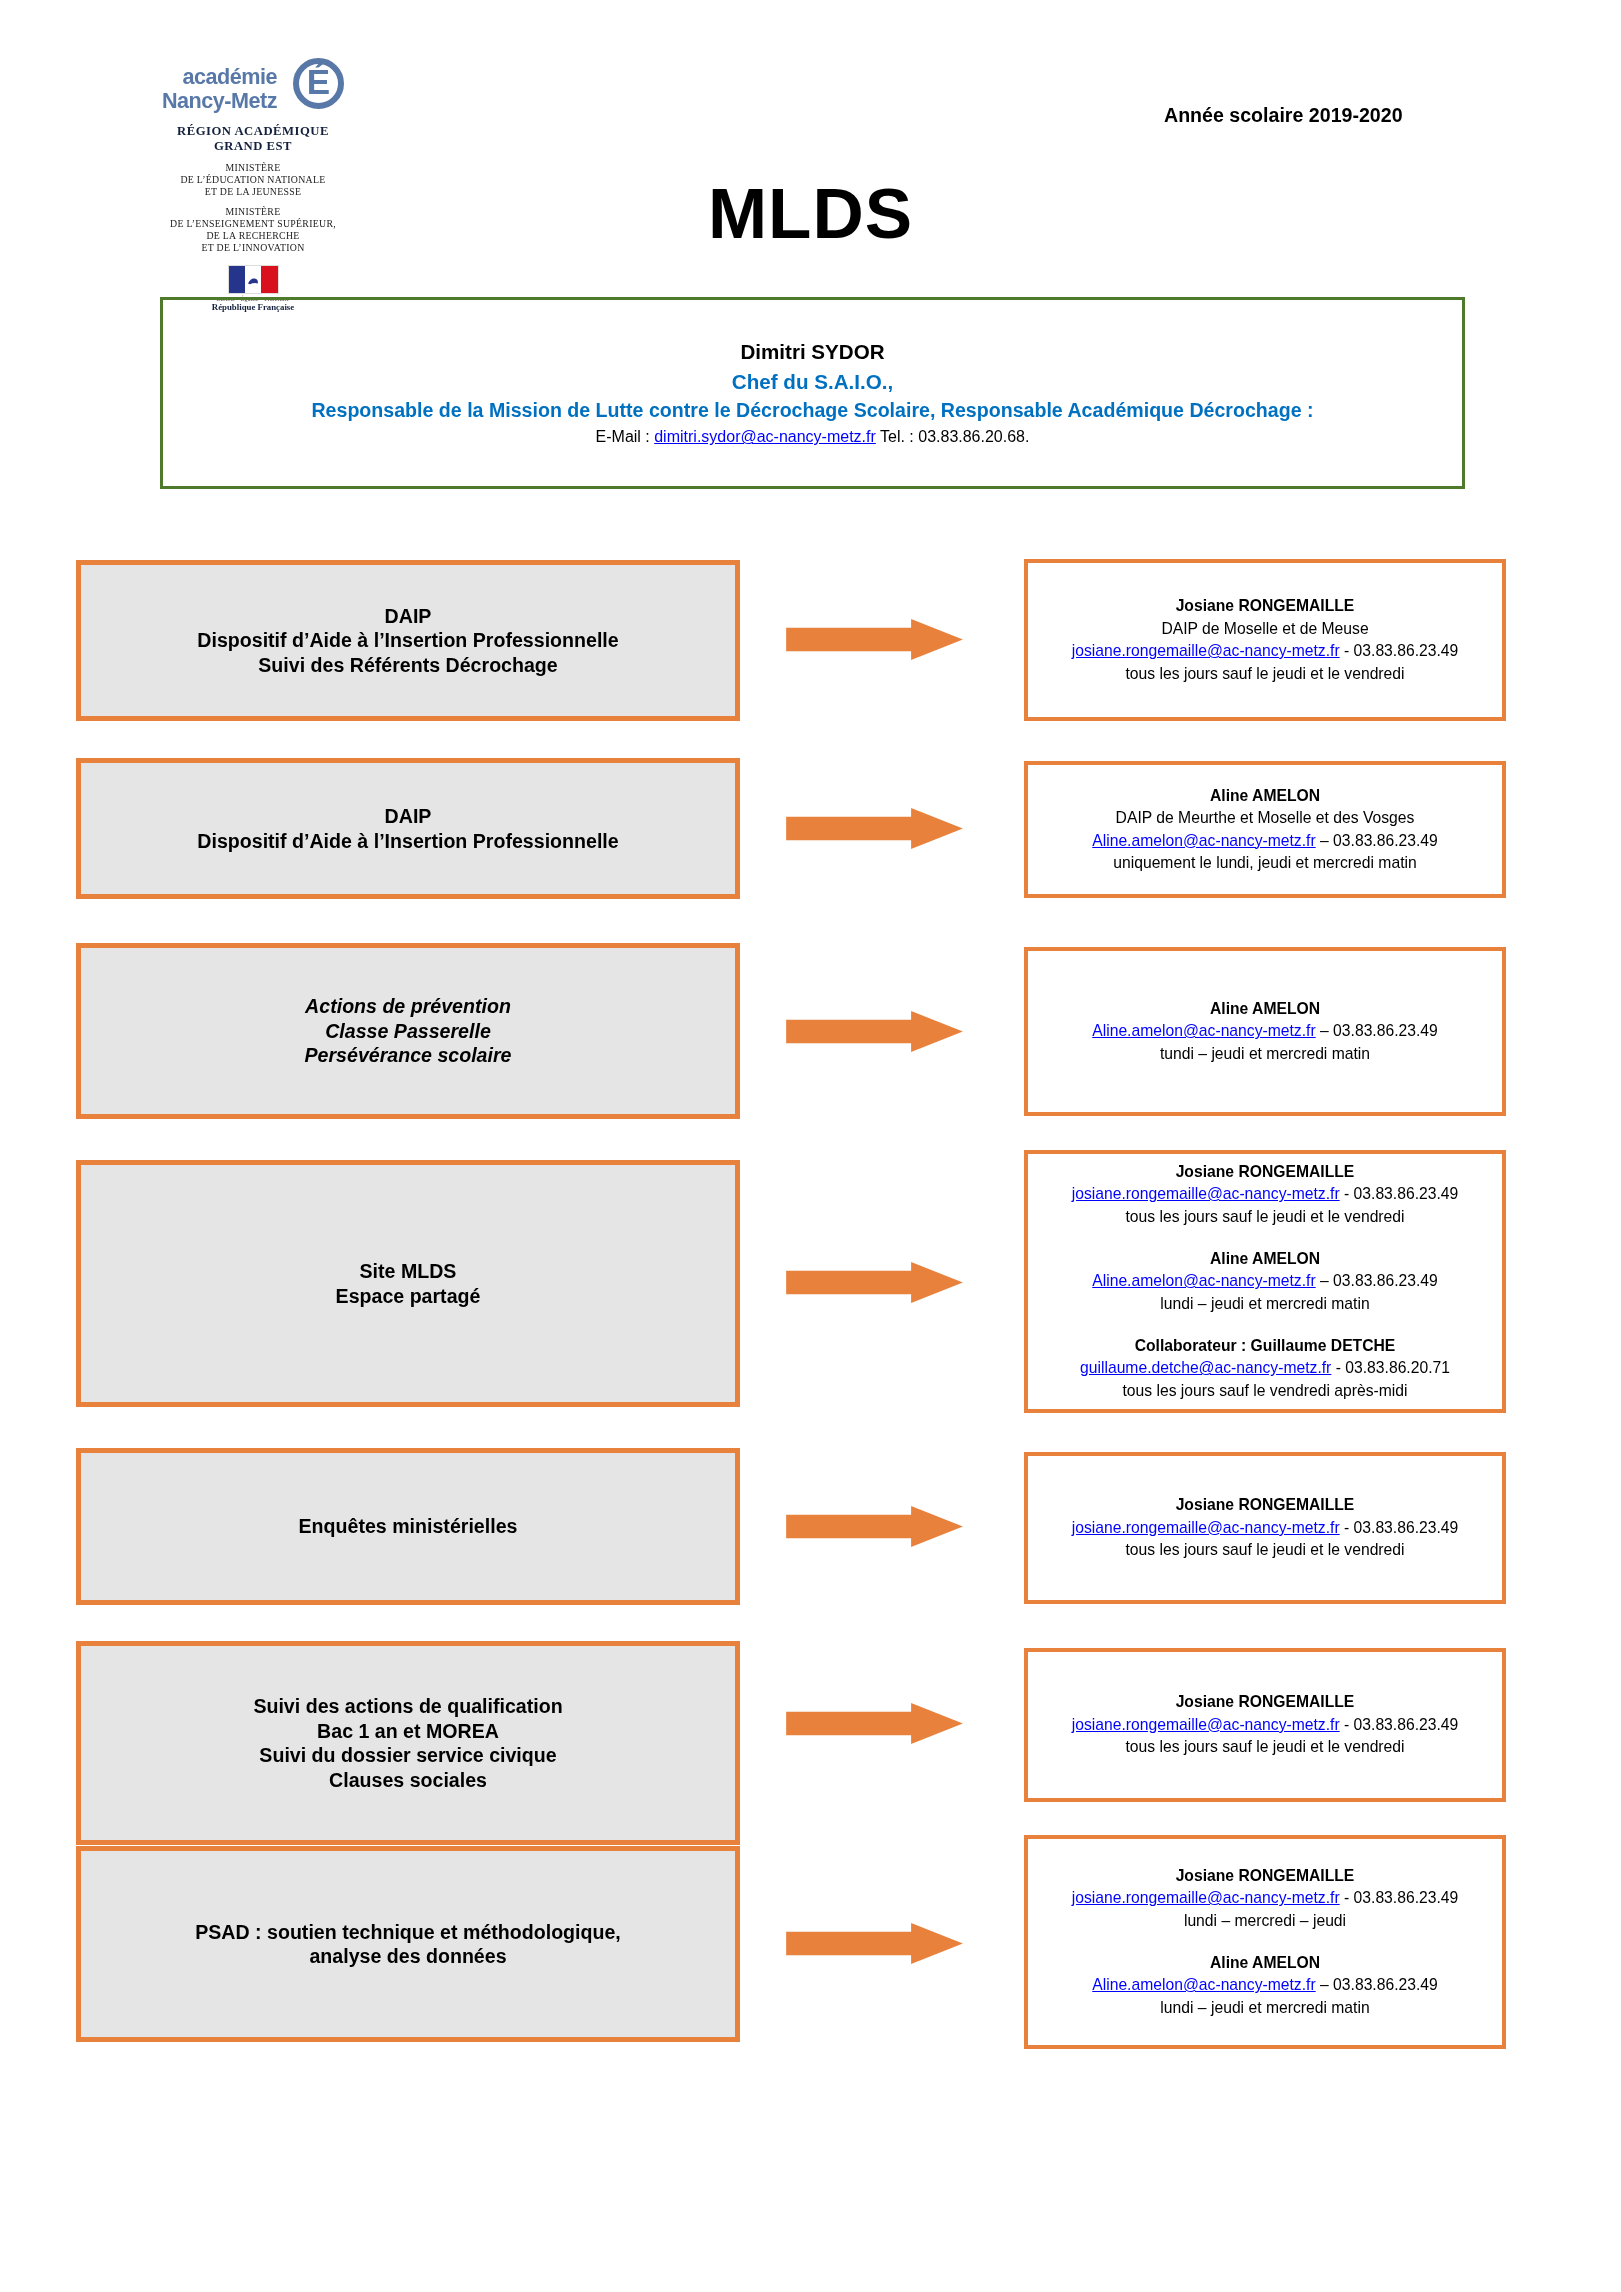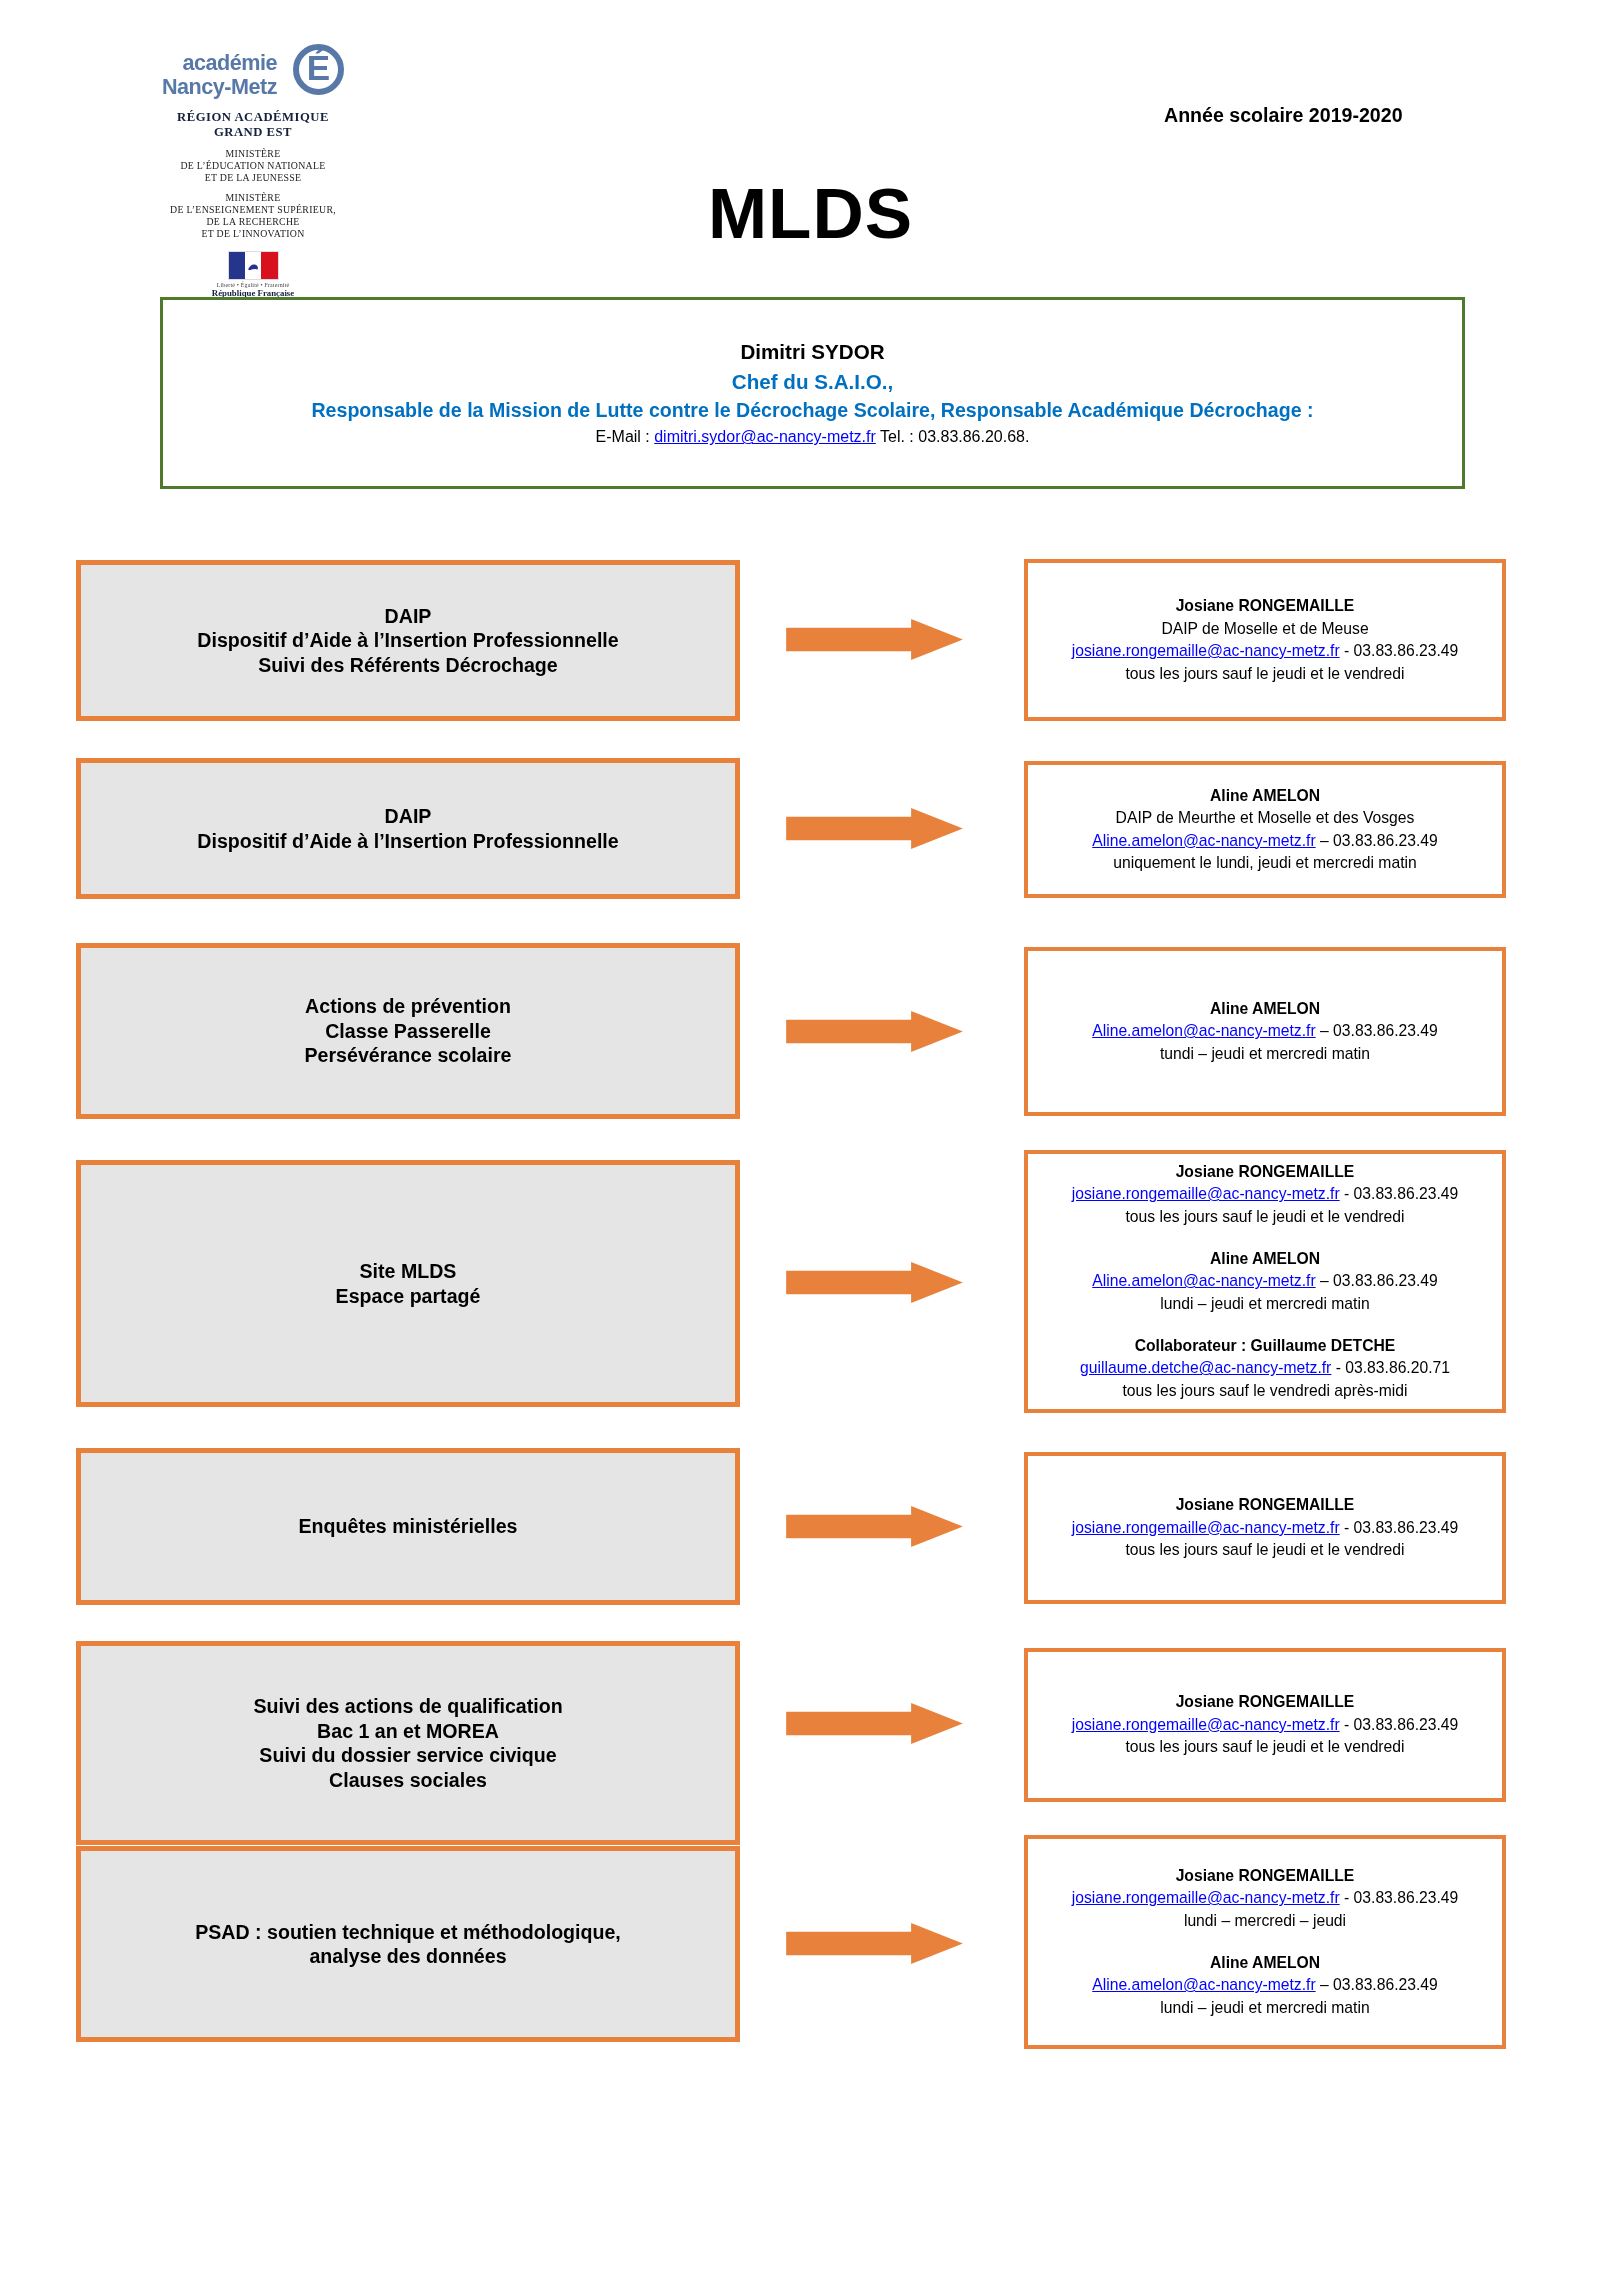--- a/index.html
+++ b/index.html
@@ -9,21 +9,21 @@
   *{box-sizing:border-box;}
   html,body{margin:0;padding:0;}
   body{
     width:1621px;height:2293px;position:relative;background:#ffffff;
     font-family:"Liberation Sans", sans-serif;color:#000;
   }
   .serif{font-family:"Liberation Serif", serif;}
 
   
   .logo-block{position:absolute;left:116px;top:51px;width:274px;text-align:center;}
-  .acad-logo{display:flex;align-items:center;justify-content:center;gap:16px;}
+  .acad-logo{display:flex;align-items:center;justify-content:center;gap:16px;margin-top:14px;}
   .acad-text{text-align:right;color:var(--logoblue);font-weight:bold;
     font-size:21.6px;line-height:23.5px;letter-spacing:-0.5px;}
   .acad-circle{width:51px;height:51px;border:6.9px solid var(--logoblue);border-radius:50%;
     display:flex;align-items:center;justify-content:center;margin-top:-9.8px;}
   .acad-circle span{color:var(--logoblue);font-weight:bold;font-size:35px;line-height:1;margin-top:-3.9px;}
   .region{margin-top:11.8px;font-weight:bold;font-size:12.7px;line-height:14.7px;color:#14213D;letter-spacing:0.5px;}
   .ministry{margin-top:8.8px;font-size:9.8px;line-height:11.8px;color:#222;letter-spacing:0.3px;}
   .marianne{margin-top:11.8px;}
   .flag{width:51px;height:29px;margin:0 auto;display:flex;border:1px solid #ddd;}
   .flag .b{flex:1;background:#26358C;}
@@ -137,21 +137,21 @@
           <polygon points="0,9 128,9 128,0 181,21 128,42 128,33 0,33" fill="#E8813C"></polygon>
         </svg></div>
       <div class="contact-box" style="top: 761px; height: 137px;">
         <div class="contact">
           <div class="contact-name">Aline AMELON</div>
           <div class="contact-detail">DAIP de Meurthe et Moselle et des Vosges</div>
           <div class="contact-line"><a class="email-link">Aline.amelon@ac-nancy-metz.fr</a><span class="contact-phone"> – 03.83.86.23.49</span></div>
           <div class="contact-schedule">uniquement le lundi, jeudi et mercredi matin</div>
         </div>
       </div>
-      <div class="task-box" style="top: 943px; height: 176px;">
+      <div class="task-box" style="top: 943px; height: 176px; font-style: italic;">
         <div class="task-line">Actions de prévention</div>
         <div class="task-line">Classe Passerelle</div>
         <div class="task-line">Persévérance scolaire</div>
       </div>
       <div class="arrow" style="top: 1011px;"><svg width="177" height="41" viewBox="0 0 181 42">
           <polygon points="0,9 128,9 128,0 181,21 128,42 128,33 0,33" fill="#E8813C"></polygon>
         </svg></div>
       <div class="contact-box" style="top: 947px; height: 169px;">
         <div class="contact">
           <div class="contact-name">Aline AMELON</div>

